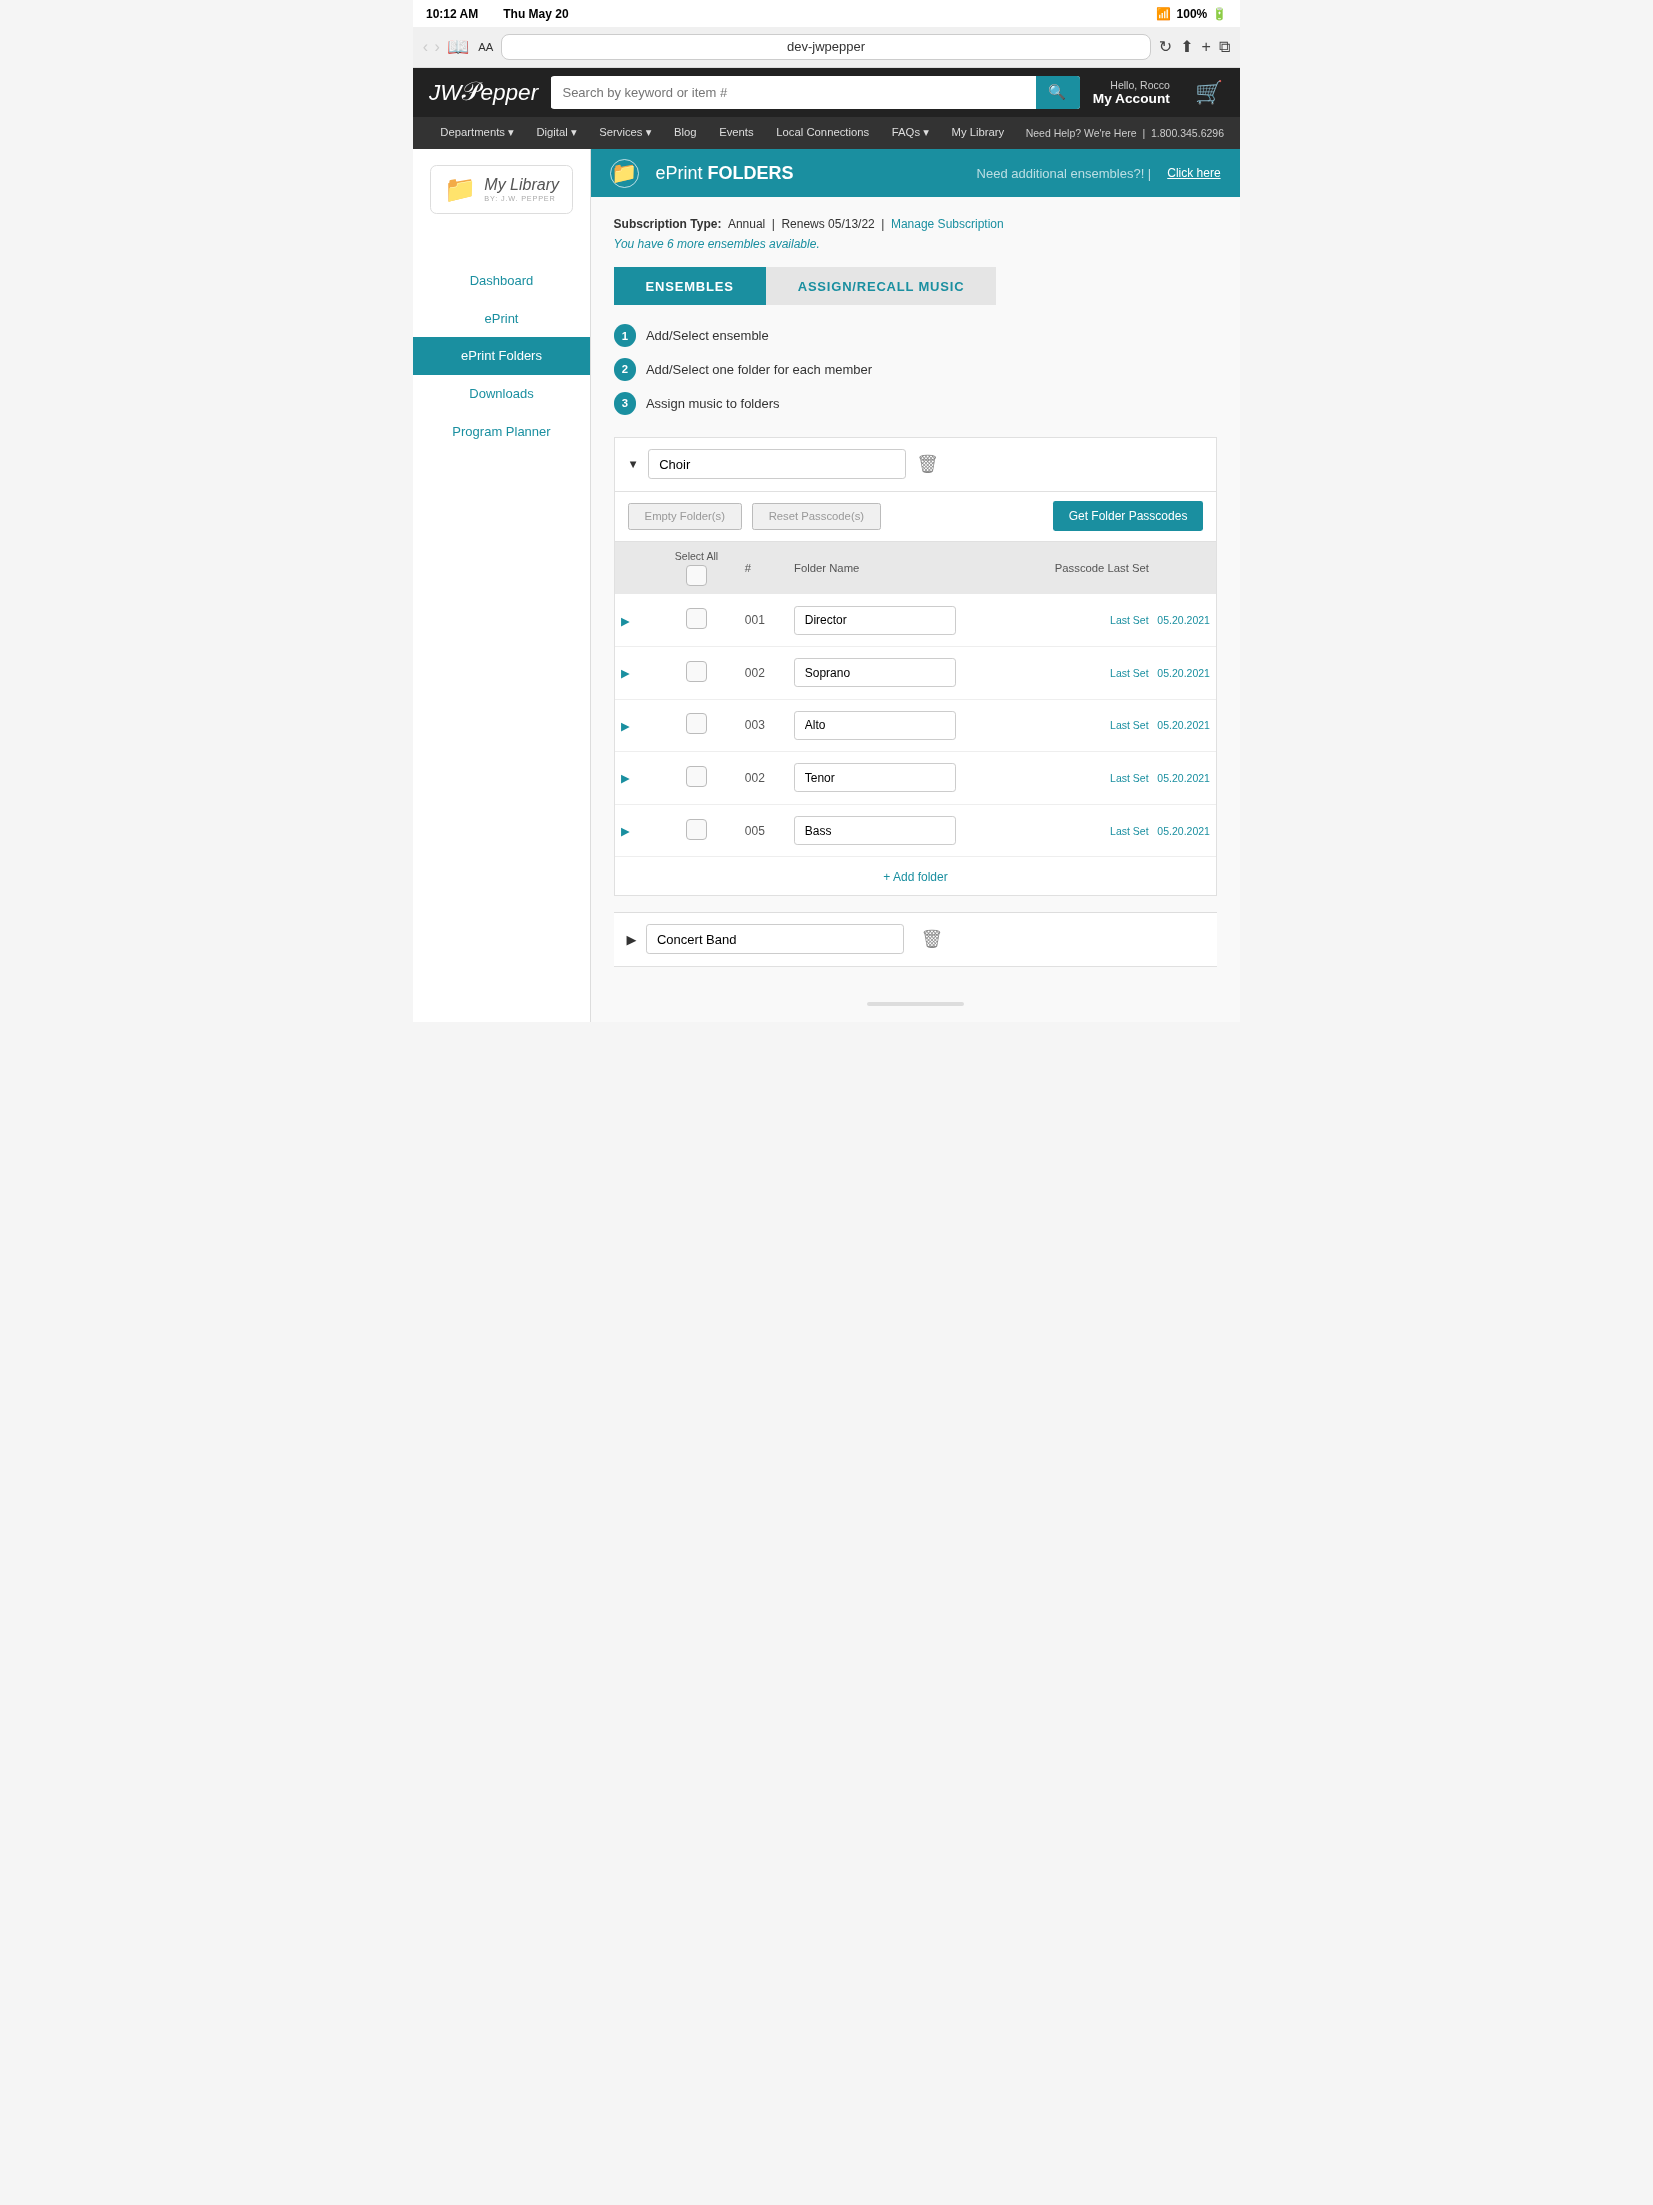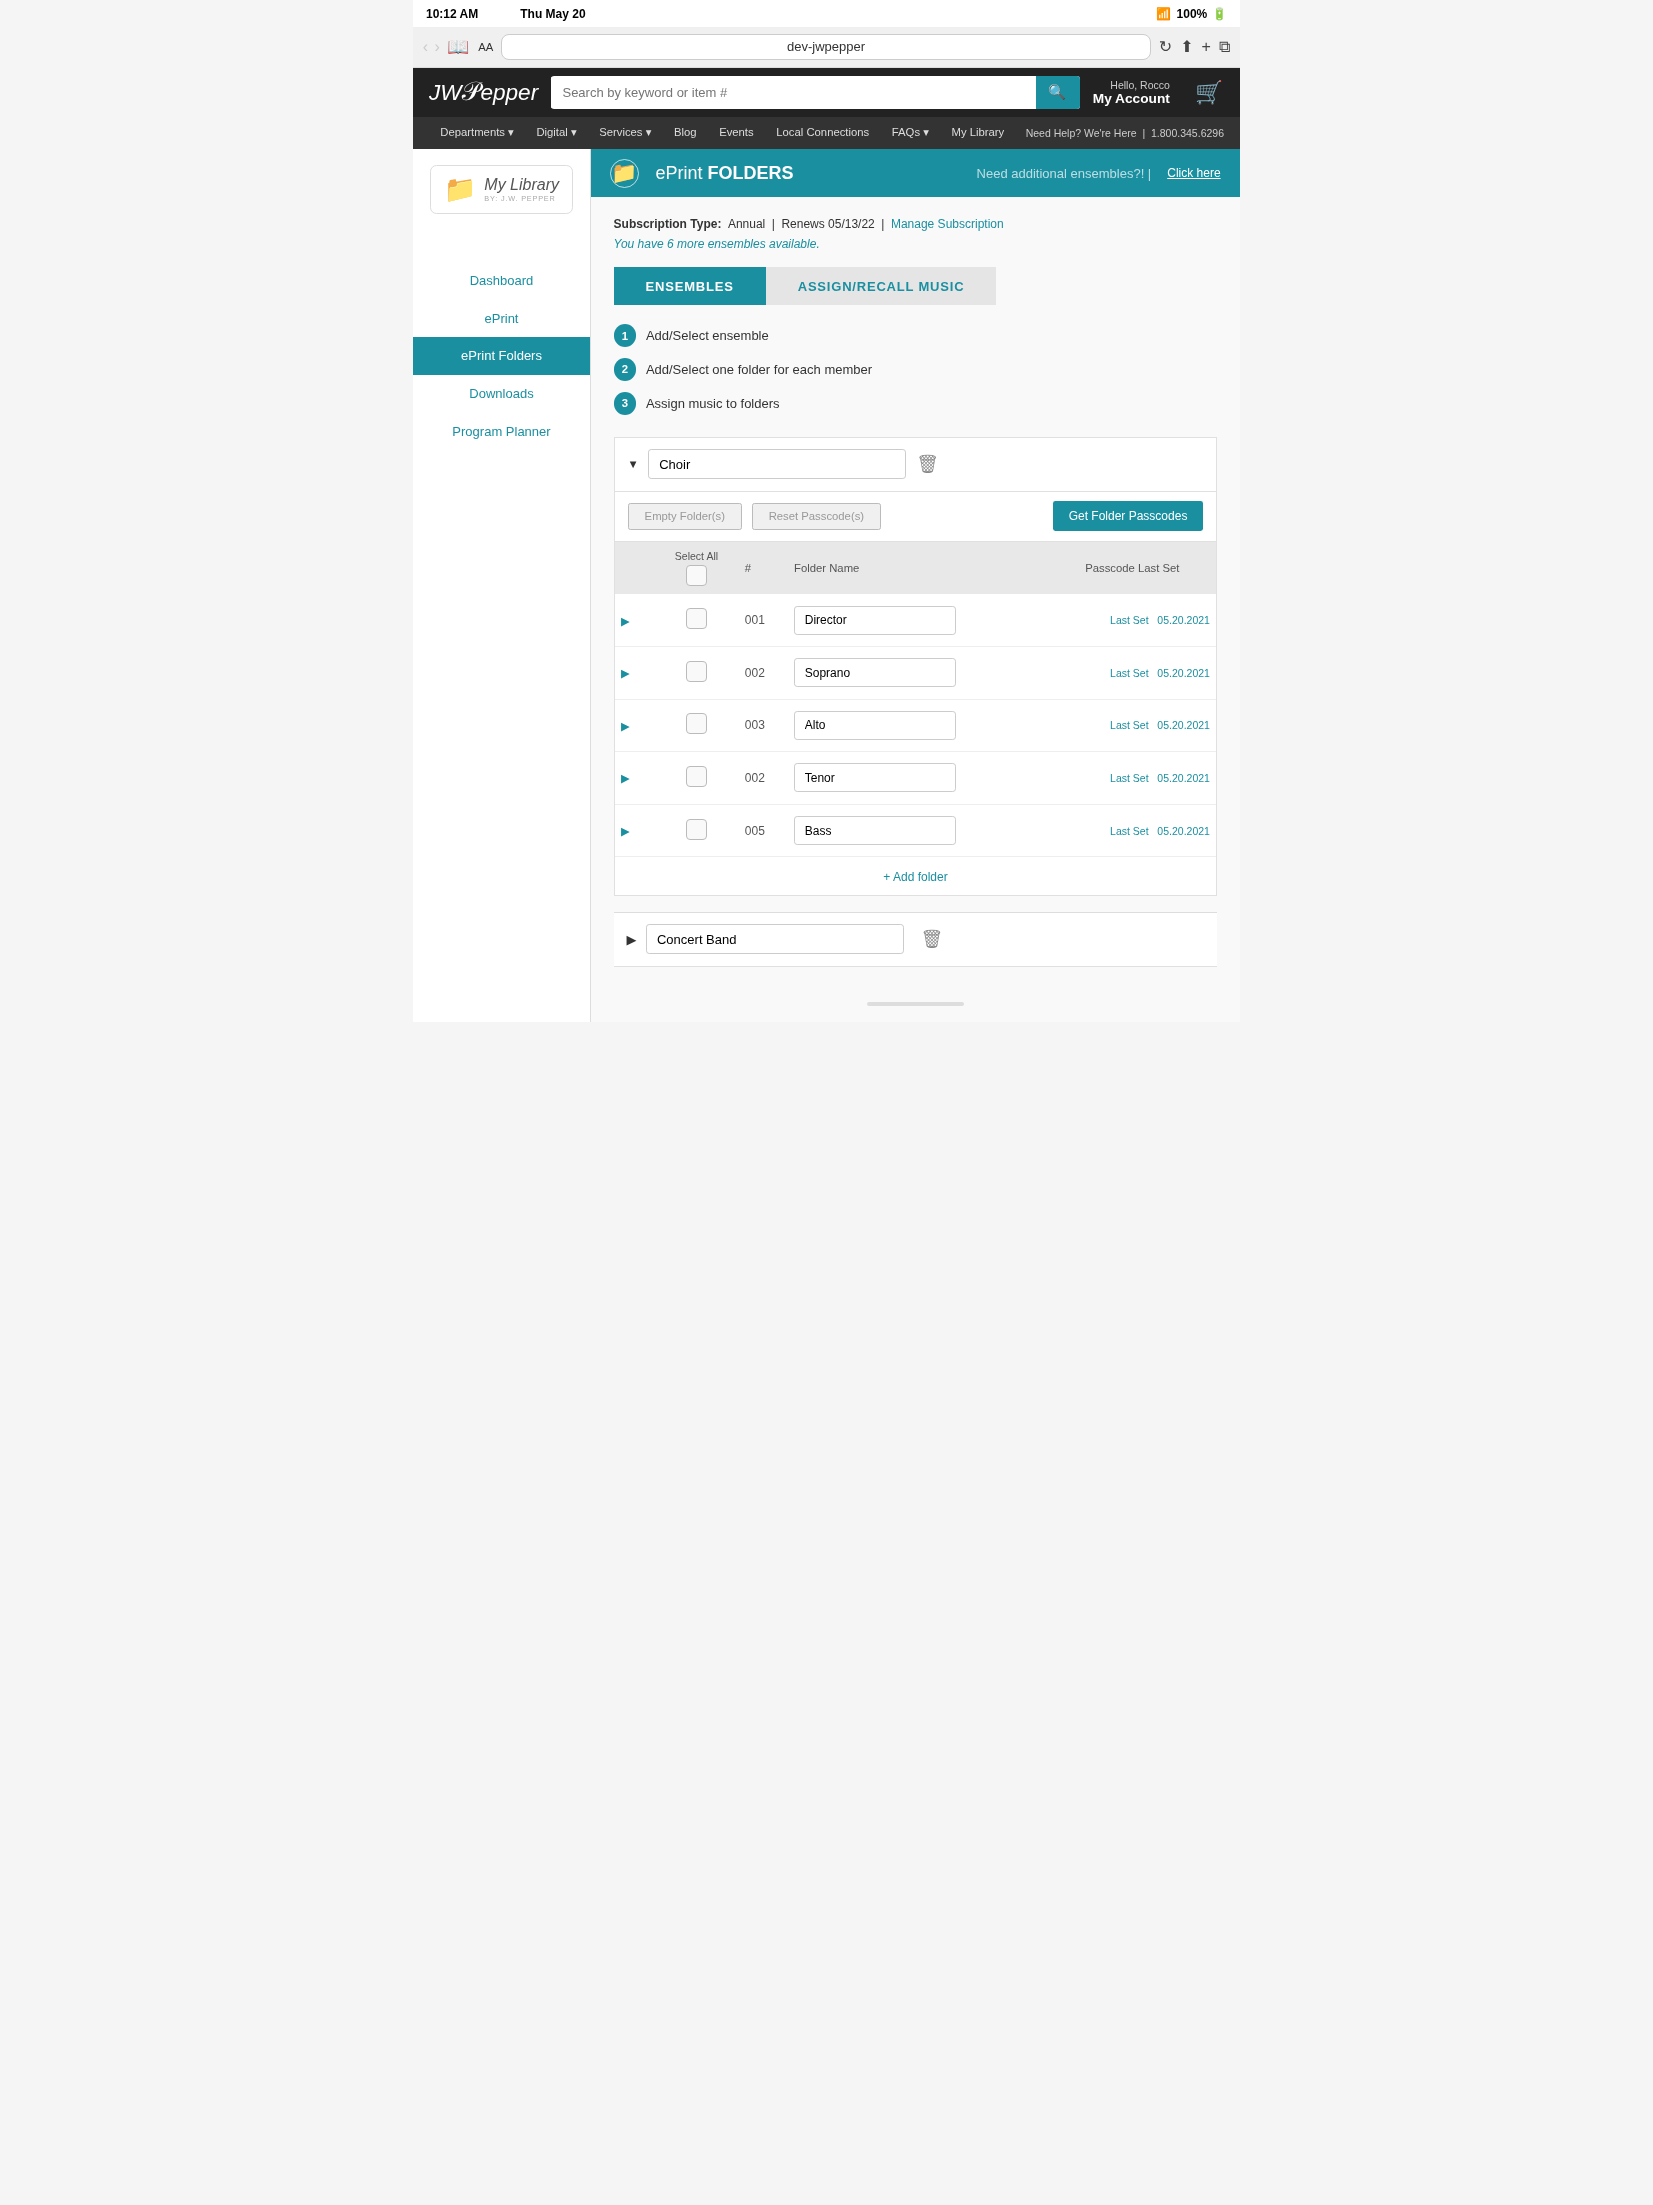--- a/index.html
+++ b/index.html
@@ -4,21 +4,21 @@
   <meta name="viewport" content="width=device-width, initial-scale=1">
   <style>
     * { box-sizing: border-box; margin: 0; padding: 0; }
     body { font-family: -apple-system, BlinkMacSystemFont, 'Helvetica Neue', Arial, sans-serif; background: #f5f5f5; max-width: 827px; margin: 0 auto; }
 
     
     .status-bar {
       display: flex; justify-content: space-between; align-items: center;
       padding: 6.5px 13px; background: #fff; font-size: 12px; font-weight: 600;
     }
-    .status-left { display: flex; align-items: center; gap: 19px; }
+    .status-left { display: flex; align-items: center; gap: 2px; }
     .status-right { display: flex; align-items: center; gap: 4.8px; }
 
     
     .browser-chrome {
       background: #f0f0f0; padding: 6.5px 9.7px; display: flex; align-items: center; gap: 8px;
       border-bottom: 0.8px solid #ddd;
     }
     .browser-nav { display: flex; gap: 6.5px; }
     .browser-nav button { background: none; border: none; font-size: 16px; color: #aaa; cursor: pointer; }
     .browser-book { font-size: 18px; color: #333; cursor: pointer; }
@@ -304,21 +304,21 @@
         <table class="folder-table">
           <thead>
             <tr>
               <th></th>
               <th style="text-align:center;">
                 <span class="select-all-label">Select All</span>
                 <div class="select-all-check"></div>
               </th>
               <th>#</th>
               <th>Folder Name</th>
-              <th style="text-align:center;">Passcode Last Set</th>
+              <th style="text-align:left;">Passcode Last Set</th>
             </tr>
           </thead>
           <tbody>
 
             <tr class="folder-row">
               <td><span class="folder-expand">▶</span></td>
               <td style="text-align:center;"><div class="folder-checkbox"></div></td>
               <td class="folder-num">001</td>
               <td><input class="folder-name-input" value="Director" type="text" style=""></td>
               <td class="folder-passcode">Last Set &nbsp; 05.20.2021</td>

